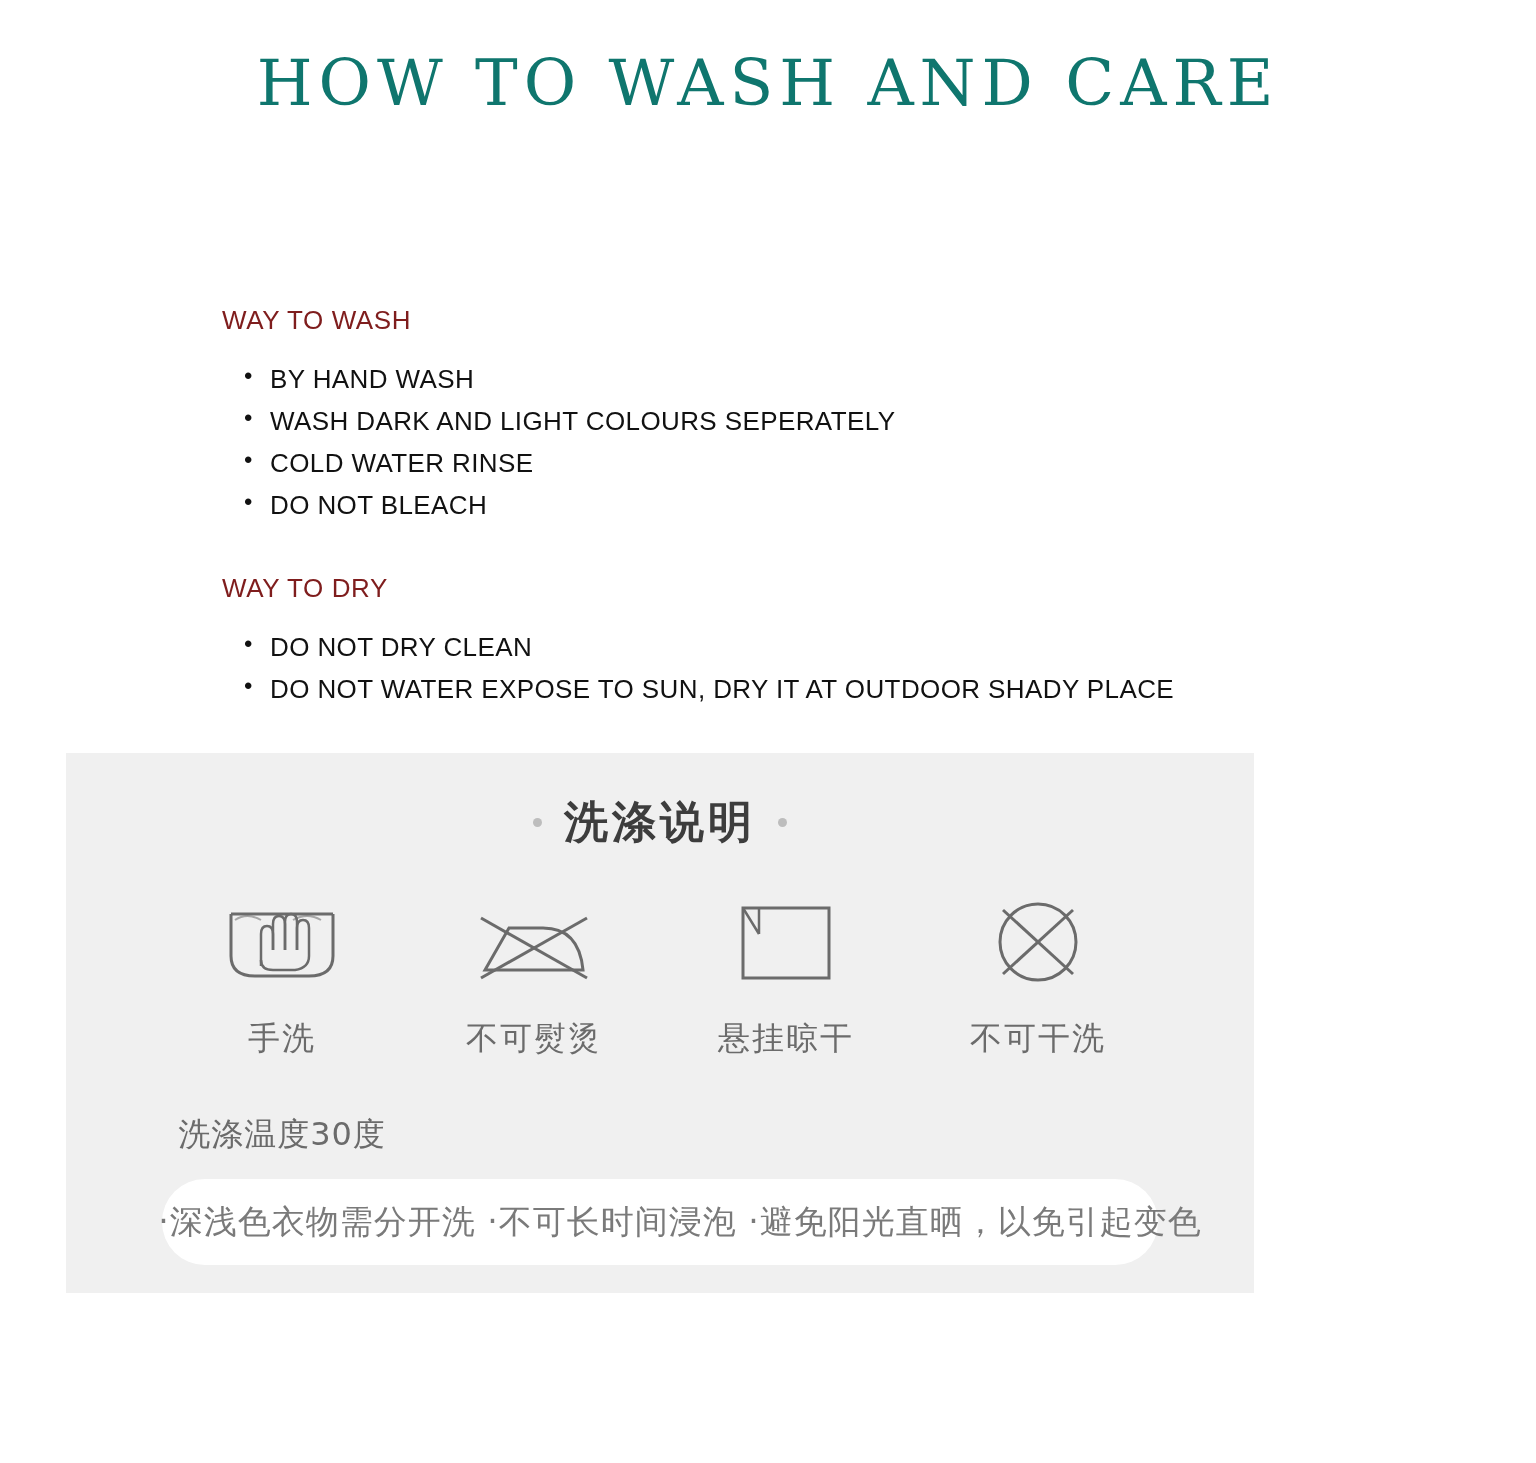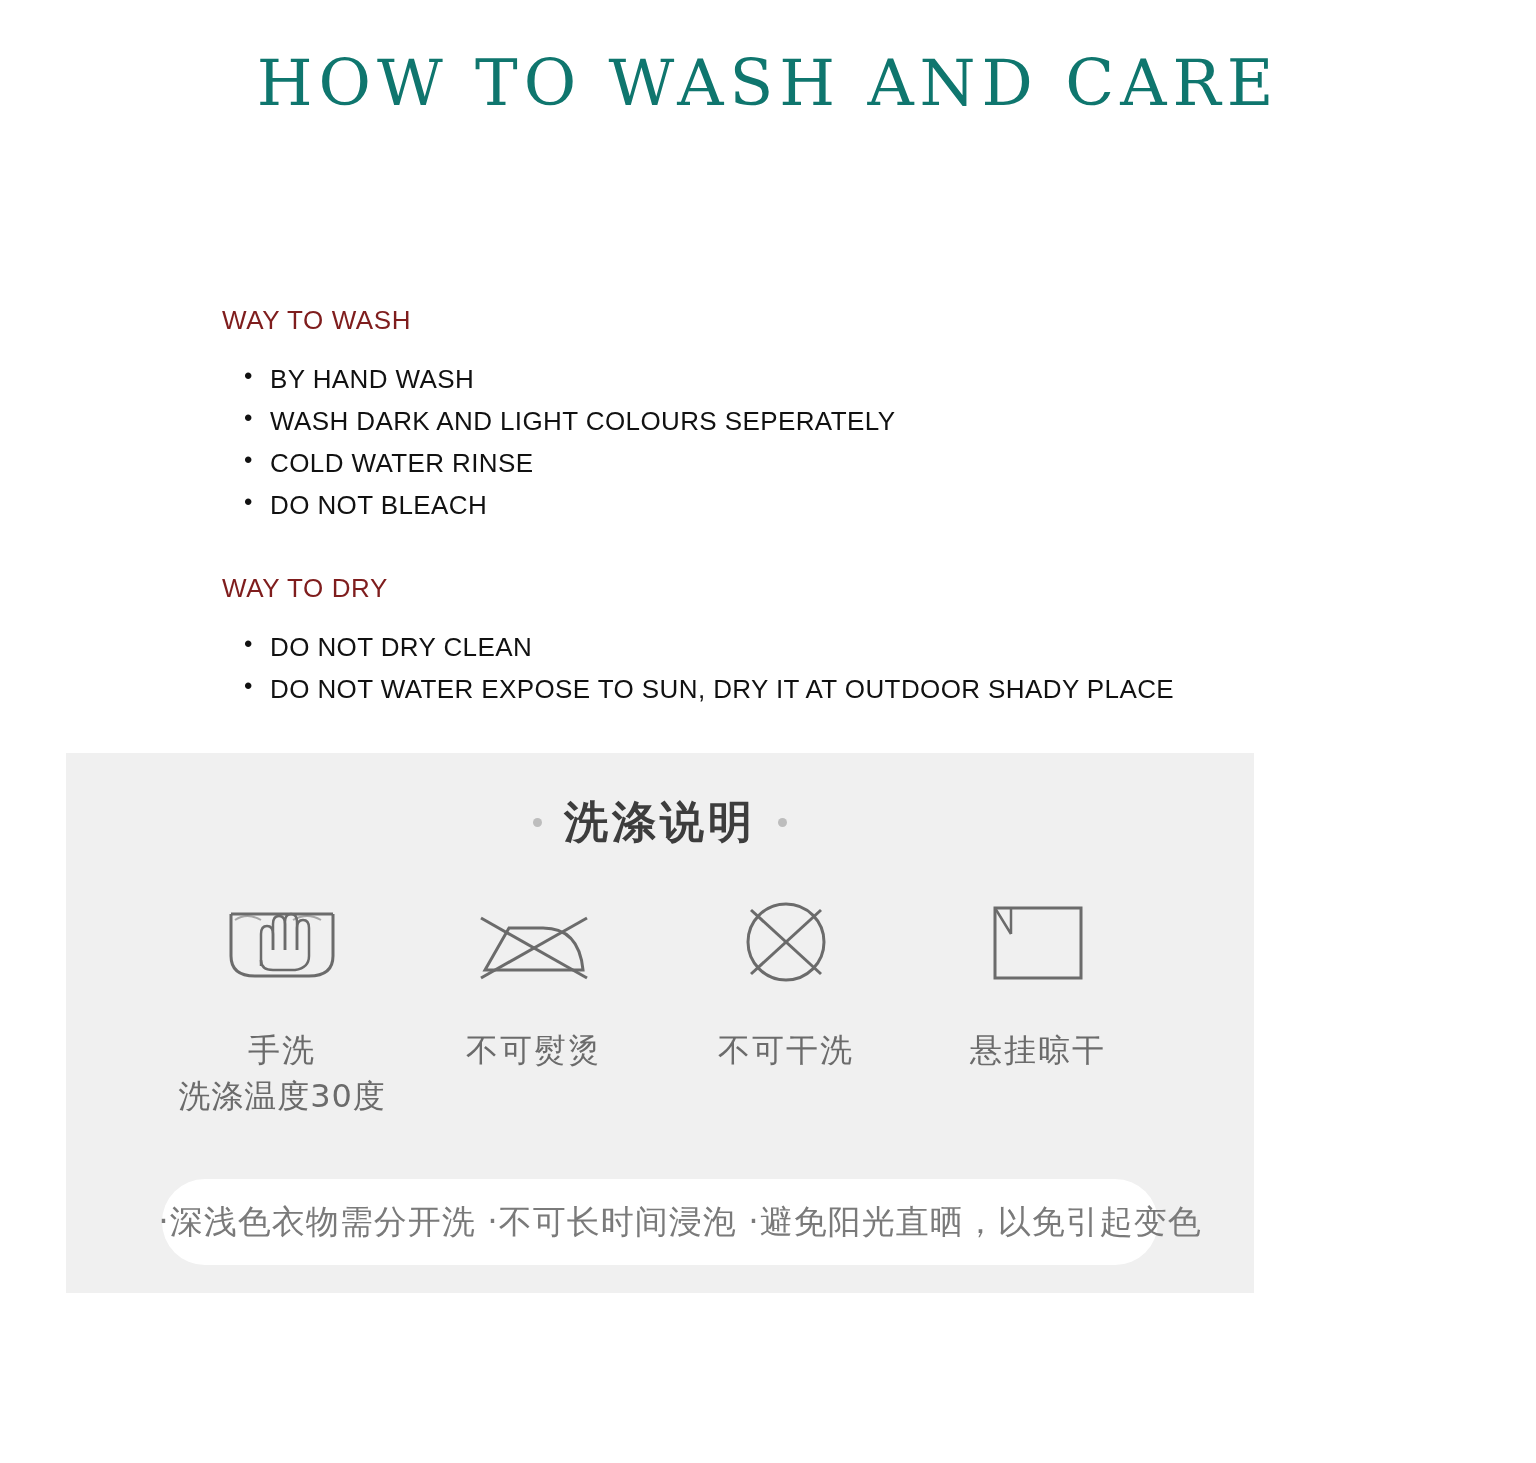--- a/index.html
+++ b/index.html
@@ -111,37 +111,38 @@
     flex-direction: column;
     align-items: center;
   }
   .symbol-art {
     height: 96px;
     display: flex;
     align-items: center;
     justify-content: center;
   }
   .symbol-label {
-    margin-top: 37px;
-    font-family: Liberation Serif, serif;
+    margin-top: 28px;
+    font-family: Liberation Mono, monospace;
     font-size: 32px;
     color: #6b6b6b;
     letter-spacing: 2px;
     text-align: center;
     line-height: 1.45;
     white-space: nowrap;
   }
   .symbol-sub {
     font-family: "DejaVu Sans", sans-serif;
     font-size: 32px;
     color: #6b6b6b;
     letter-spacing: 1px;
     text-align: right;
     line-height: 1.45;
     white-space: nowrap;
+    margin-top: 47px;
   }
 
   
   .footer-pill {
     position: absolute;
     left: 96px;
     right: 96px;
     bottom: 28px;
     height: 86px;
     background: #ffffff;
@@ -219,39 +220,39 @@
           <path d="M118 24 L12 84" fill="none" stroke="#6b6b6b" stroke-width="3"></path>
         </svg>
       </div>
       <div class="symbol-label">不可熨烫</div>
       <div class="symbol-sub"></div>
     </div>
 
     <div class="symbol-cell">
       <div class="symbol-art">
         <svg width="130" height="96" viewBox="0 0 130 96">
+          <rect x="22" y="14" width="86" height="70" fill="none" stroke="#6b6b6b" stroke-width="3"></rect>
+          <path d="M22 14 L38 40 M38 40 L38 14" fill="none" stroke="#6b6b6b" stroke-width="2.5"></path>
+        </svg>
+      </div>
+      <div class="symbol-label">悬挂晾干</div>
+      <div class="symbol-sub"></div>
+    </div>
+
+    <div class="symbol-cell">
+      <div class="symbol-art">
+        <svg width="130" height="96" viewBox="0 0 130 96">
           <circle cx="65" cy="48" r="38" fill="none" stroke="#6b6b6b" stroke-width="3"></circle>
           <path d="M30 16 L100 80" fill="none" stroke="#6b6b6b" stroke-width="3"></path>
           <path d="M100 16 L30 80" fill="none" stroke="#6b6b6b" stroke-width="3"></path>
         </svg>
       </div>
       <div class="symbol-label">不可干洗</div>
       <div class="symbol-sub"></div>
     </div>
 
-    <div class="symbol-cell">
-      <div class="symbol-art">
-        <svg width="130" height="96" viewBox="0 0 130 96">
-          <rect x="22" y="14" width="86" height="70" fill="none" stroke="#6b6b6b" stroke-width="3"></rect>
-          <path d="M22 14 L38 40 M38 40 L38 14" fill="none" stroke="#6b6b6b" stroke-width="2.5"></path>
-        </svg>
-      </div>
-      <div class="symbol-label">悬挂晾干</div>
-      <div class="symbol-sub"></div>
-    </div>
-
   </div>
 
   <div class="footer-pill">
     <span class="footer-text">·深浅色衣物需分开洗 ·不可长时间浸泡 ·避免阳光直晒，以免引起变色</span>
   </div>
 
 </div>
 
 </body></html>

